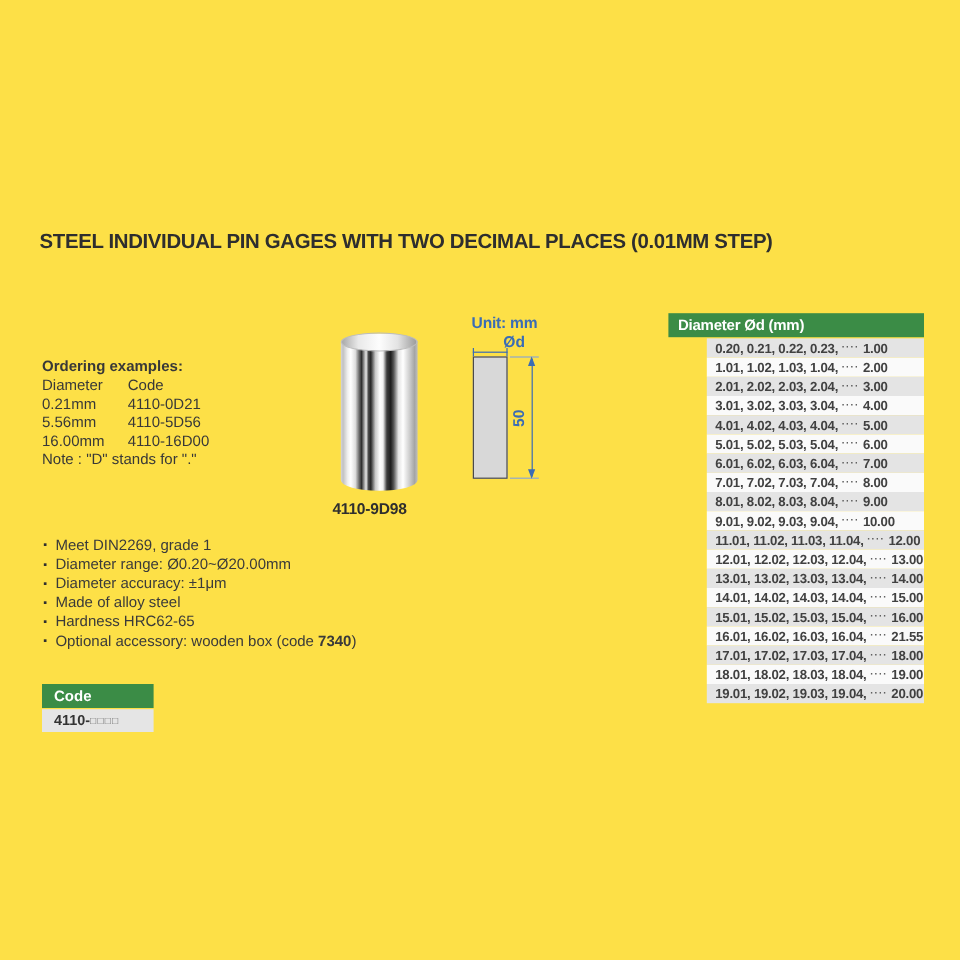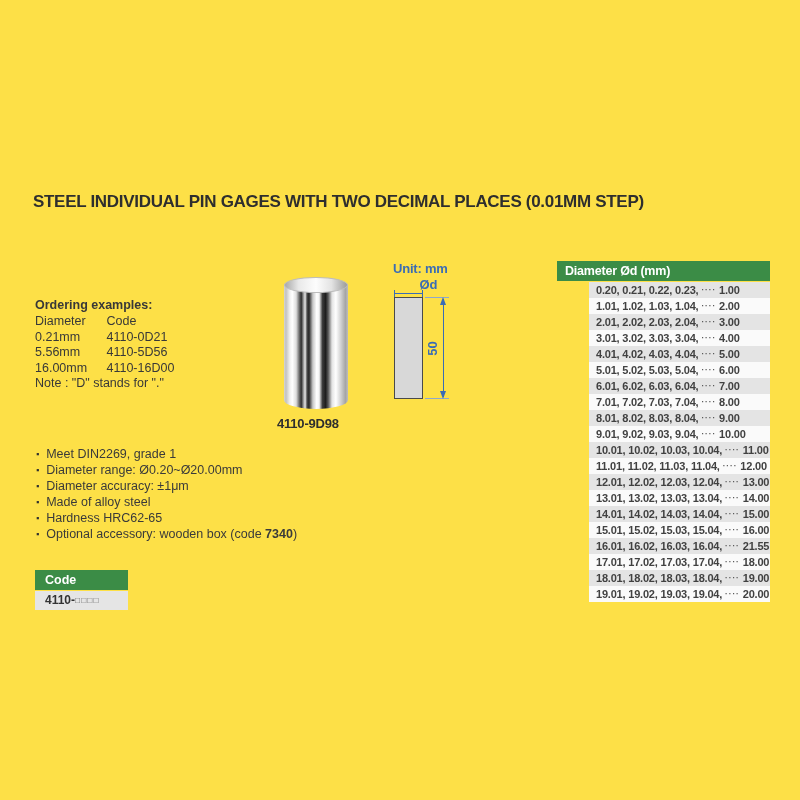--- a/index.html
+++ b/index.html
@@ -147,21 +147,20 @@
       <div class="t-row"><span>0.20, 0.21, 0.22, 0.23,</span><span class="dots">····</span><span>1.00</span></div>
       <div class="t-row"><span>1.01, 1.02, 1.03, 1.04,</span><span class="dots">····</span><span>2.00</span></div>
       <div class="t-row"><span>2.01, 2.02, 2.03, 2.04,</span><span class="dots">····</span><span>3.00</span></div>
       <div class="t-row"><span>3.01, 3.02, 3.03, 3.04,</span><span class="dots">····</span><span>4.00</span></div>
       <div class="t-row"><span>4.01, 4.02, 4.03, 4.04,</span><span class="dots">····</span><span>5.00</span></div>
       <div class="t-row"><span>5.01, 5.02, 5.03, 5.04,</span><span class="dots">····</span><span>6.00</span></div>
       <div class="t-row"><span>6.01, 6.02, 6.03, 6.04,</span><span class="dots">····</span><span>7.00</span></div>
       <div class="t-row"><span>7.01, 7.02, 7.03, 7.04,</span><span class="dots">····</span><span>8.00</span></div>
       <div class="t-row"><span>8.01, 8.02, 8.03, 8.04,</span><span class="dots">····</span><span>9.00</span></div>
       <div class="t-row"><span>9.01, 9.02, 9.03, 9.04,</span><span class="dots">····</span><span>10.00</span></div>
-      <div class="t-row"><span>10.01, 10.02, 10.03, 10.04,</span><span class="dots">····</span><span>11.00</span></div>
       <div class="t-row"><span>11.01, 11.02, 11.03, 11.04,</span><span class="dots">····</span><span>12.00</span></div>
       <div class="t-row"><span>12.01, 12.02, 12.03, 12.04,</span><span class="dots">····</span><span>13.00</span></div>
       <div class="t-row"><span>13.01, 13.02, 13.03, 13.04,</span><span class="dots">····</span><span>14.00</span></div>
       <div class="t-row"><span>14.01, 14.02, 14.03, 14.04,</span><span class="dots">····</span><span>15.00</span></div>
       <div class="t-row"><span>15.01, 15.02, 15.03, 15.04,</span><span class="dots">····</span><span>16.00</span></div>
       <div class="t-row"><span>16.01, 16.02, 16.03, 16.04,</span><span class="dots">····</span><span>21.55</span></div>
       <div class="t-row"><span>17.01, 17.02, 17.03, 17.04,</span><span class="dots">····</span><span>18.00</span></div>
       <div class="t-row"><span>18.01, 18.02, 18.03, 18.04,</span><span class="dots">····</span><span>19.00</span></div>
       <div class="t-row"><span>19.01, 19.02, 19.03, 19.04,</span><span class="dots">····</span><span>20.00</span></div>
     </div>

